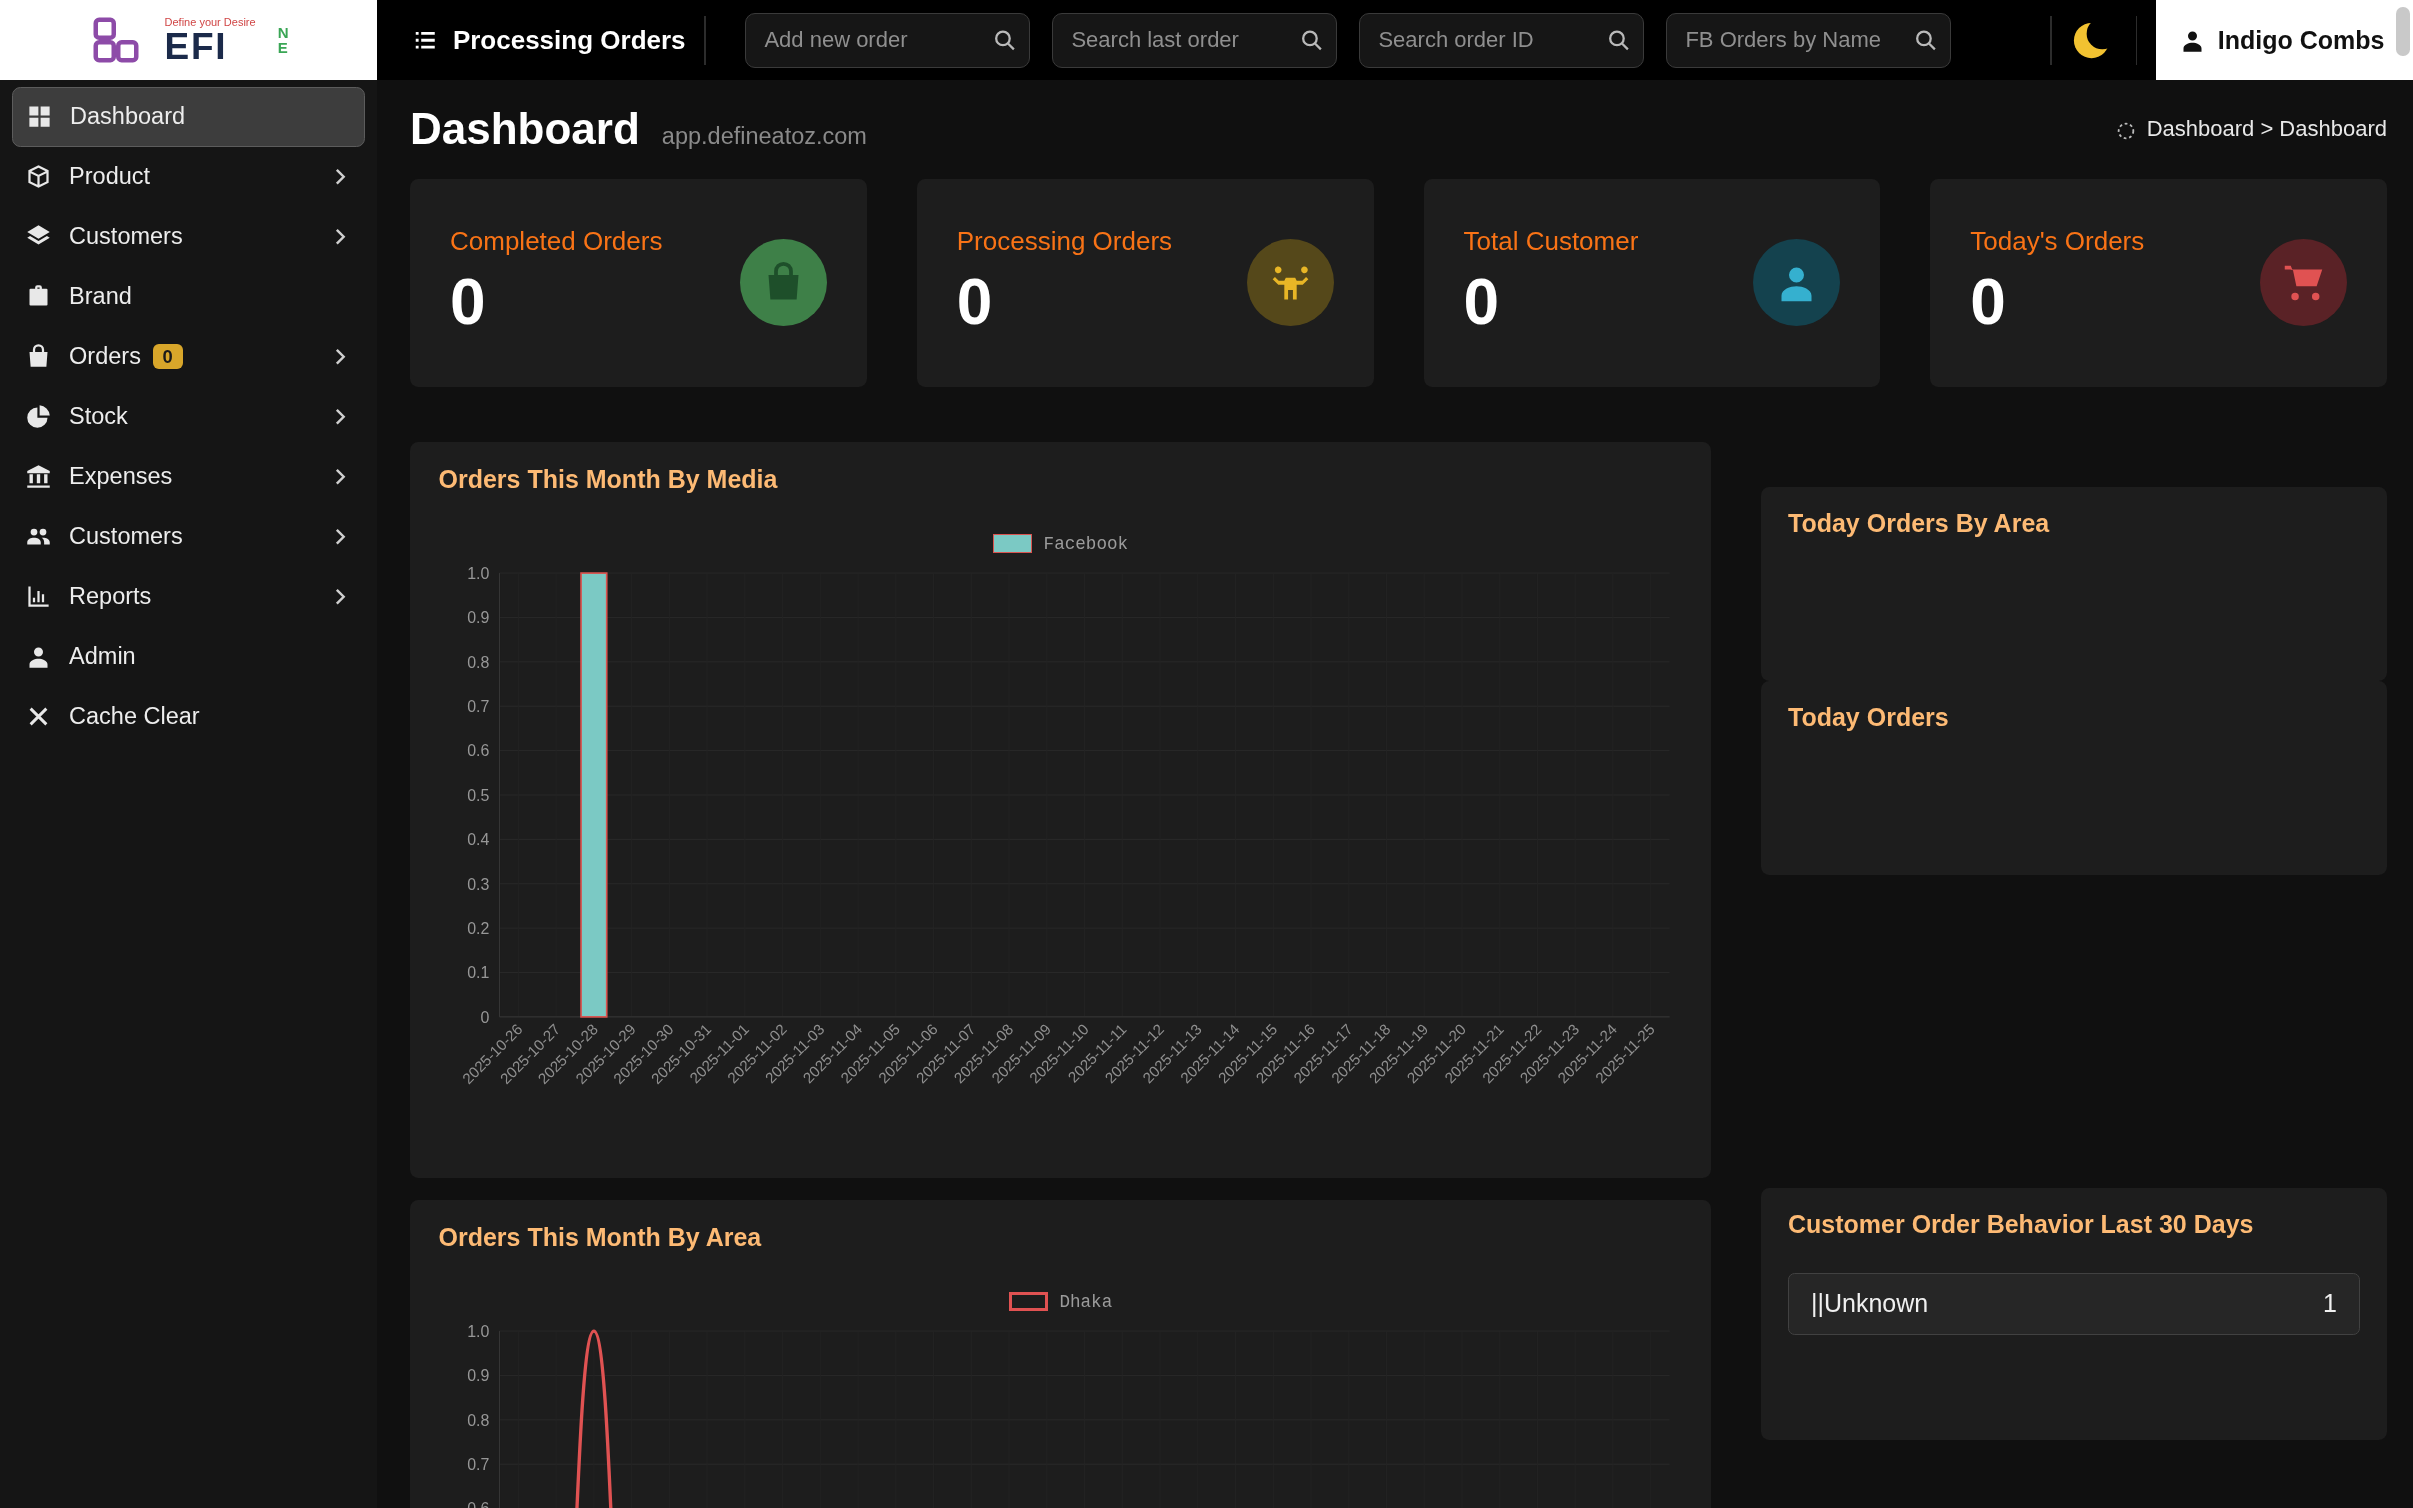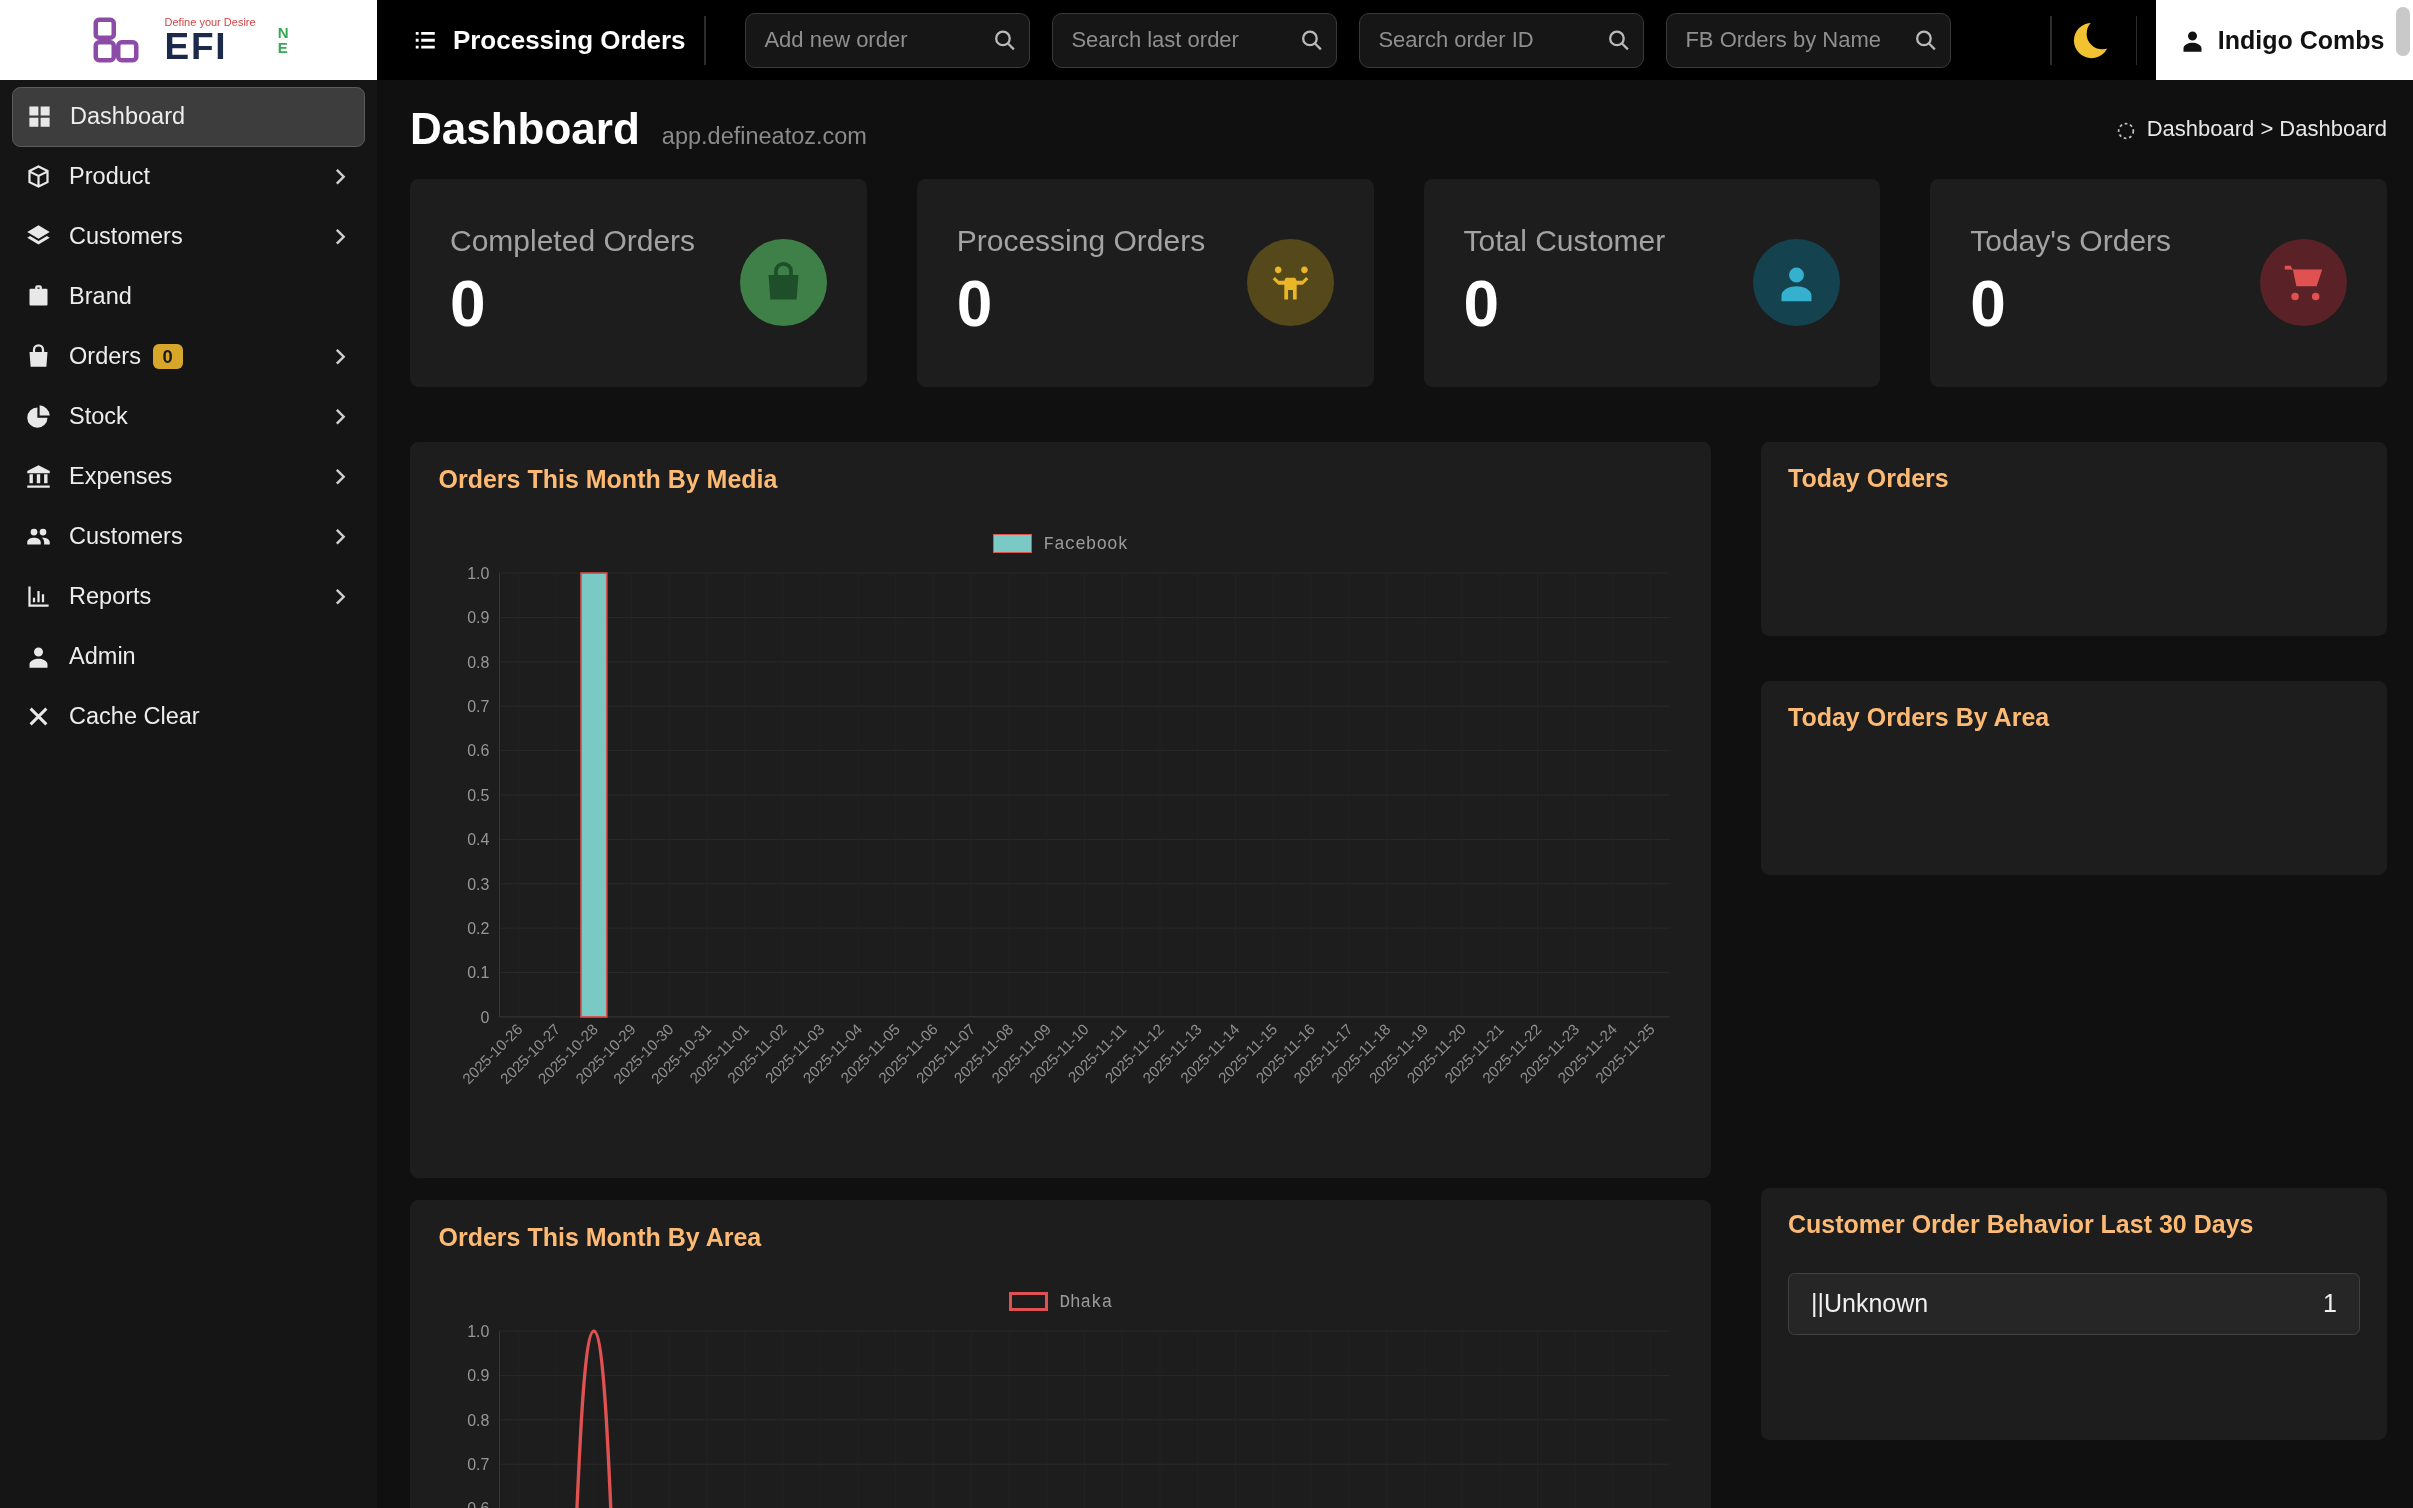--- a/index.html
+++ b/index.html
@@ -60,21 +60,21 @@
   .breadcrumb { margin-left:auto; display:flex; align-items:flex-end; gap:10px; font-size:22px; color:#e8e8e8;
     align-self:center; cursor:pointer; }
   .bc-icon { width:22px; height:22px; color:#bbb; }
   .bc-icon svg { width:100%; height:100%; }
 
   .card { background:#1d1d1d; border-radius:8.4px; }
 
   .stats { display:flex; gap:50px; margin-top:25px; }
   .stat-card { flex:1; height:208px; display:flex; align-items:center; justify-content:space-between;
     padding:0 40px; }
-  .stat-label { font-size:30px; color:#a3a3a3; }
+  .stat-label { font-size:26px; color:#f97316; }
   .stat-value { font-size:64px; font-weight:bold; color:#fff; margin-top:8.4px; }
   .stat-icon { width:87px; height:87px; border-radius:50%; display:flex; align-items:center; justify-content:center; flex:none; }
   .stat-icon svg { width:45px; height:45px; }
 
   .content { display:flex; gap:50px; margin-top:55px; }
   .left-col { width:1301px; flex:none; }
   .right-col { flex:1; min-width:0; }
   .chart-card { padding:23.5px 28.5px; }
   #chart1-card { height:736px; }
   #chart2-card { height:704px; margin-top:22px; }
@@ -547,25 +547,25 @@
               <line x1="1441.5483870967744" y1="12" x2="1441.5483870967744" y2="540" stroke="#242424" stroke-width="1"></line>
               <text class="xtick" transform="translate(1447.5483870967744,556) rotate(-45)" text-anchor="end">2025-11-25</text>
               <line x1="72" y1="12" x2="72" y2="540" stroke="#3a3a3a"></line>
               <line x1="72" y1="540" x2="1464" y2="540" stroke="#3a3a3a"></line>
               <path d="M94.45161290322581,540 C116.90322580645162,540 116.90322580645162,540 139.35483870967744,540 C161.80645161290323,540 161.80645161290323,12 184.25806451612902,12 C206.70967741935485,12 206.70967741935485,540 229.16129032258067,540 C251.61290322580646,540 251.61290322580646,540 274.06451612903226,540 C296.51612903225805,540 296.51612903225805,540 318.9677419354839,540 C341.4193548387097,540 341.4193548387097,540 363.8709677419355,540 C386.32258064516134,540 386.32258064516134,540 408.77419354838713,540 C431.2258064516129,540 431.2258064516129,540 453.6774193548387,540 C476.1290322580645,540 476.1290322580645,540 498.58064516129036,540 C521.0322580645161,540 521.0322580645161,540 543.483870967742,540 C565.9354838709678,540 565.9354838709678,540 588.3870967741935,540 C610.8387096774194,540 610.8387096774194,540 633.2903225806452,540 C655.741935483871,540 655.741935483871,540 678.1935483870968,540 C700.6451612903227,540 700.6451612903227,540 723.0967741935484,540 C745.5483870967741,540 745.5483870967741,540 768,540 C790.4516129032259,540 790.4516129032259,540 812.9032258064517,540 C835.3548387096776,540 835.3548387096776,540 857.8064516129033,540 C880.258064516129,540 880.258064516129,540 902.7096774193549,540 C925.1612903225807,540 925.1612903225807,540 947.6129032258065,540 C970.0645161290323,540 970.0645161290323,540 992.5161290322582,540 C1014.9677419354839,540 1014.9677419354839,540 1037.4193548387098,540 C1059.8709677419356,540 1059.8709677419356,540 1082.3225806451615,540 C1104.7741935483873,540 1104.7741935483873,540 1127.225806451613,540 C1149.6774193548388,540 1149.6774193548388,540 1172.1290322580646,540 C1194.5806451612902,540 1194.5806451612902,540 1217.032258064516,540 C1239.483870967742,540 1239.483870967742,540 1261.9354838709678,540 C1284.3870967741937,540 1284.3870967741937,540 1306.8387096774195,540 C1329.2903225806454,540 1329.2903225806454,540 1351.741935483871,540 C1374.1935483870968,540 1374.1935483870968,540 1396.6451612903227,540 C1419.0967741935485,540 1419.0967741935485,540 1441.5483870967744,540" fill="none" stroke="#e05252" stroke-width="4" stroke-linejoin="round"></path>
             </svg>
           </div>
       </section>
     </div>
     <div class="right-col">
+      <section class="card panel" id="panel-today-area">
+        <h2 class="card-title">Today Orders By Area</h2>
+      </section>
       <section class="card panel" id="panel-today-orders">
         <h2 class="card-title">Today Orders</h2>
-      </section>
-      <section class="card panel" id="panel-today-area">
-        <h2 class="card-title">Today Orders By Area</h2>
       </section>
       <section class="card panel" id="panel-behavior">
         <h2 class="card-title">Customer Order Behavior Last 30 Days</h2>
         <div class="behavior-rows" id="behavior-rows">
             <div class="behavior-row">
     <span>||Unknown</span>
     <span>1</span>
   </div>
           </div>
       </section>

